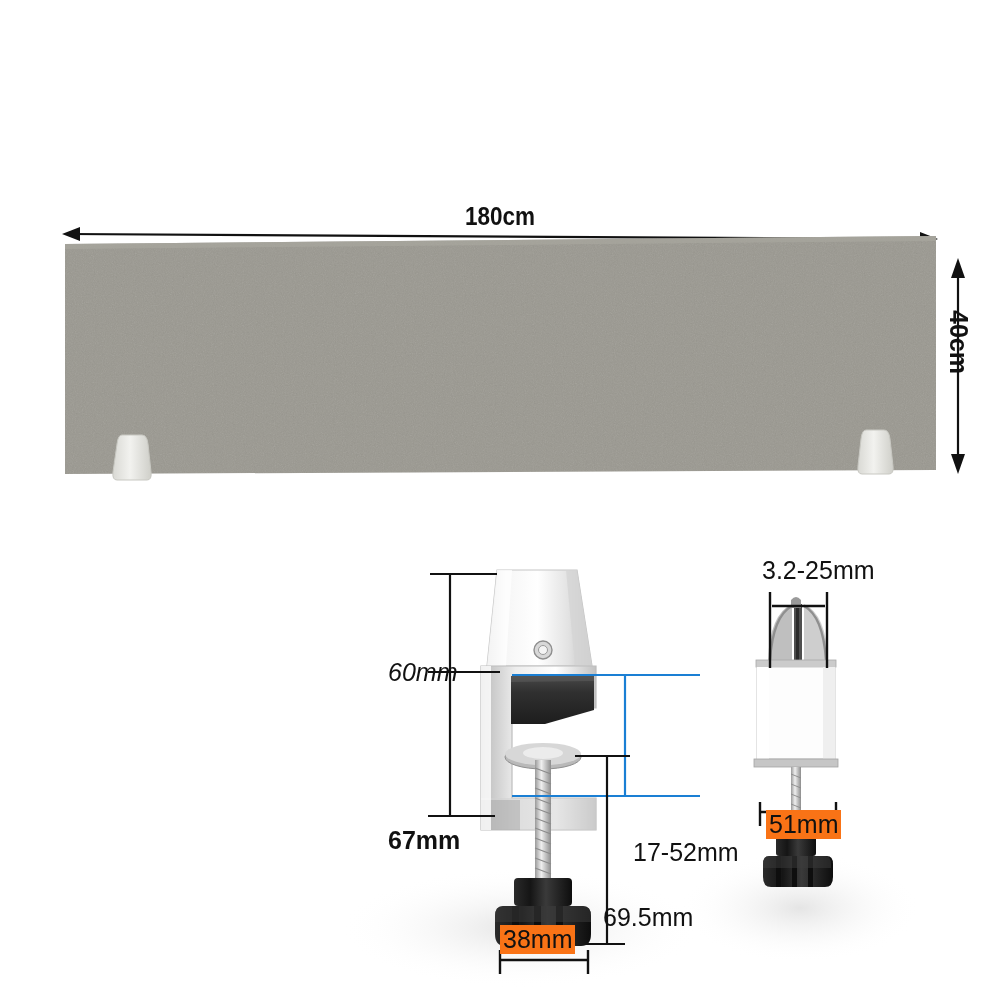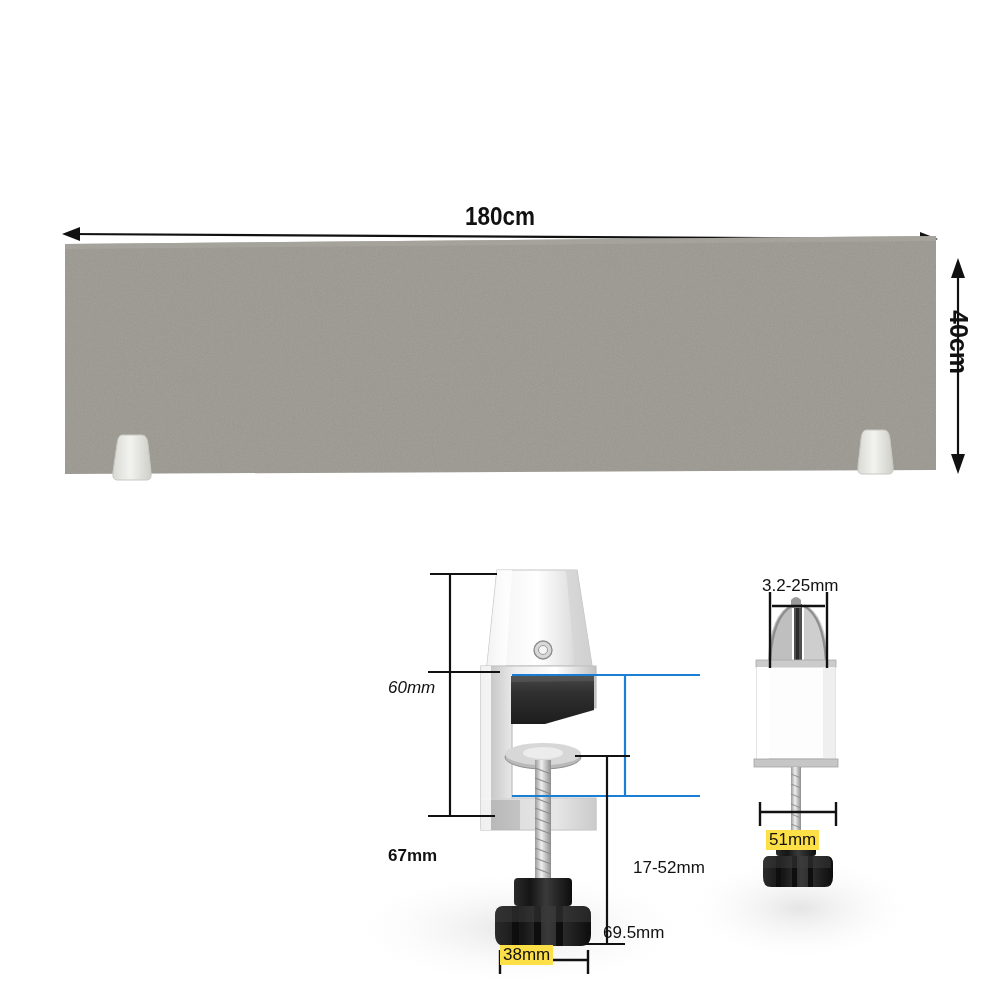--- a/index.html
+++ b/index.html
@@ -50,22 +50,22 @@
   }
   .depth-note{
     position:absolute;left:105px;top:500px;
     font-size:26px;font-weight:400;letter-spacing:0.2px;
   }
 
   
   .clamp-wrap{position:absolute;left:0;top:548px;width:1000px;height:452px;}
   .clamp-svg{position:absolute;left:0;top:0;width:1000px;height:452px;}
 
-  .lbl{position:absolute;font-size:17px;font-weight:400;color:#111;white-space:nowrap;margin-top:20px;}
-  .lbl-box{background:#fde047;padding:0 3px;}
+  .lbl{position:absolute;font-size:25px;font-weight:400;color:#111;white-space:nowrap;}
+  .lbl-box{background:#f97316;padding:0 3px;}
 
   .lbl-60   {left:388px;top:110px;font-style:italic;}
   .lbl-67   {left:388px;top:278px;font-weight:bold;}
   .lbl-1752 {left:633px;top:290px;}
   .lbl-695  {left:603px;top:355px;}
   .lbl-38   {left:500px;top:377px;}
   .lbl-32   {left:762px;top:8px;}
   .lbl-51   {left:766px;top:262px;}
 </style>
 </head>

